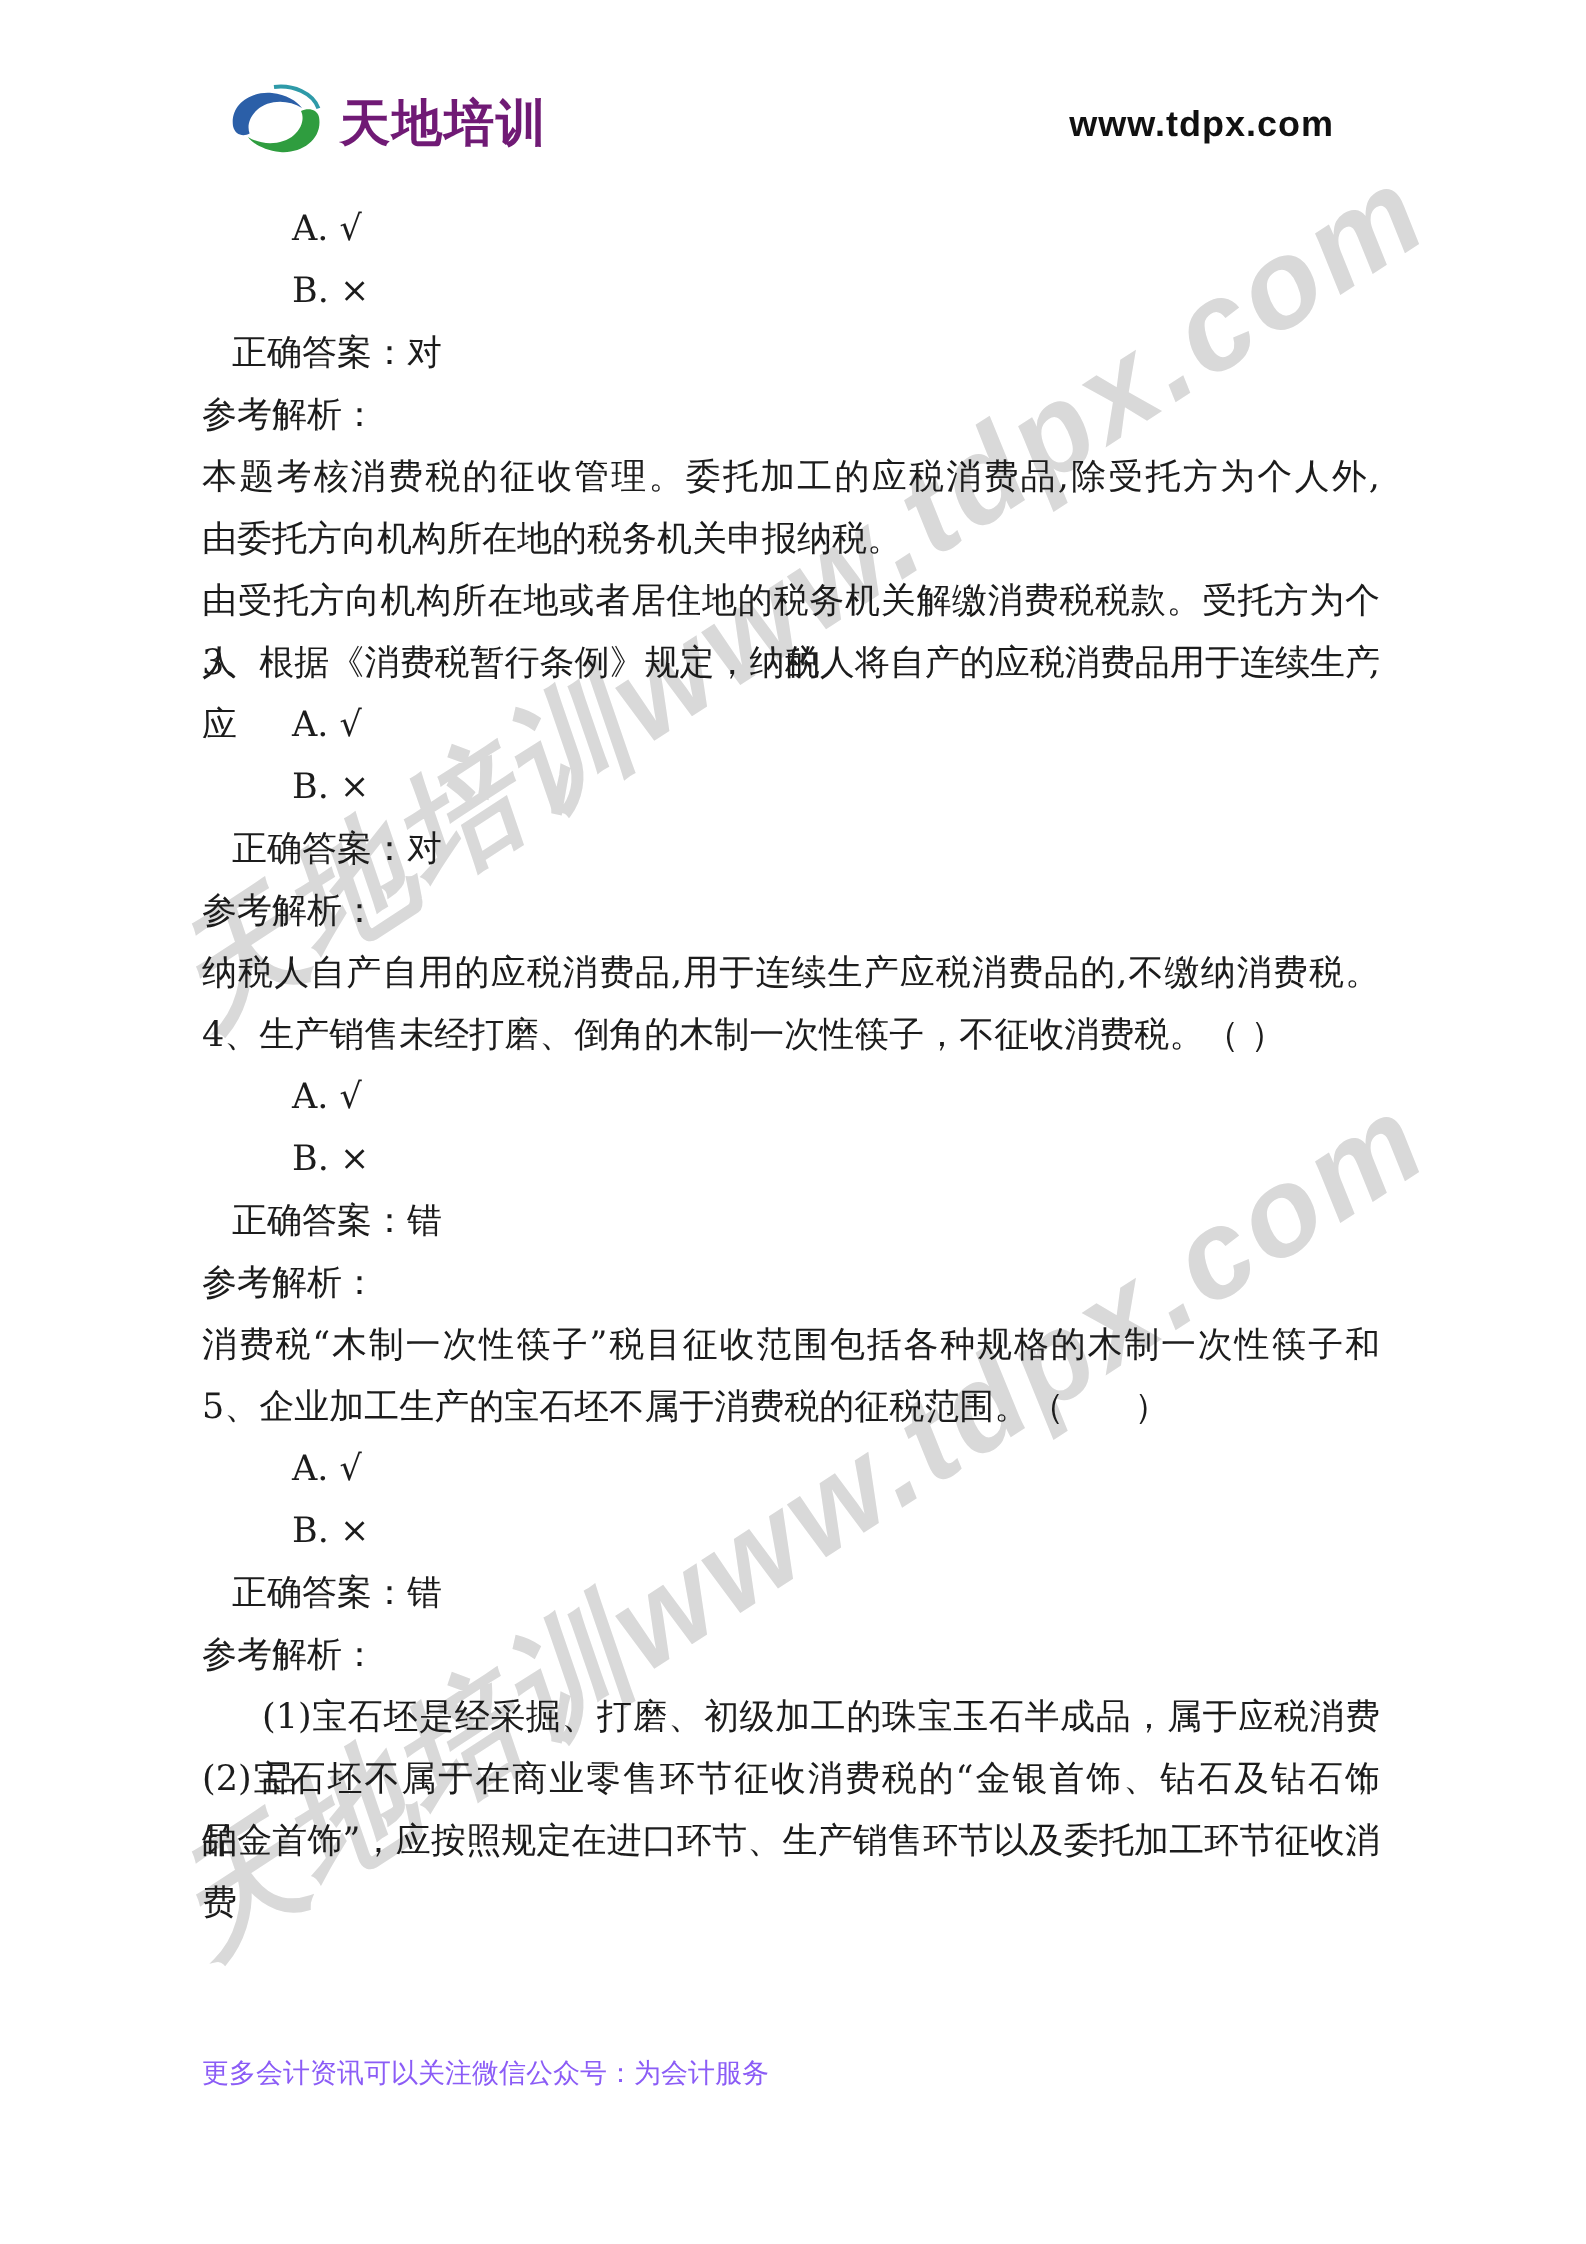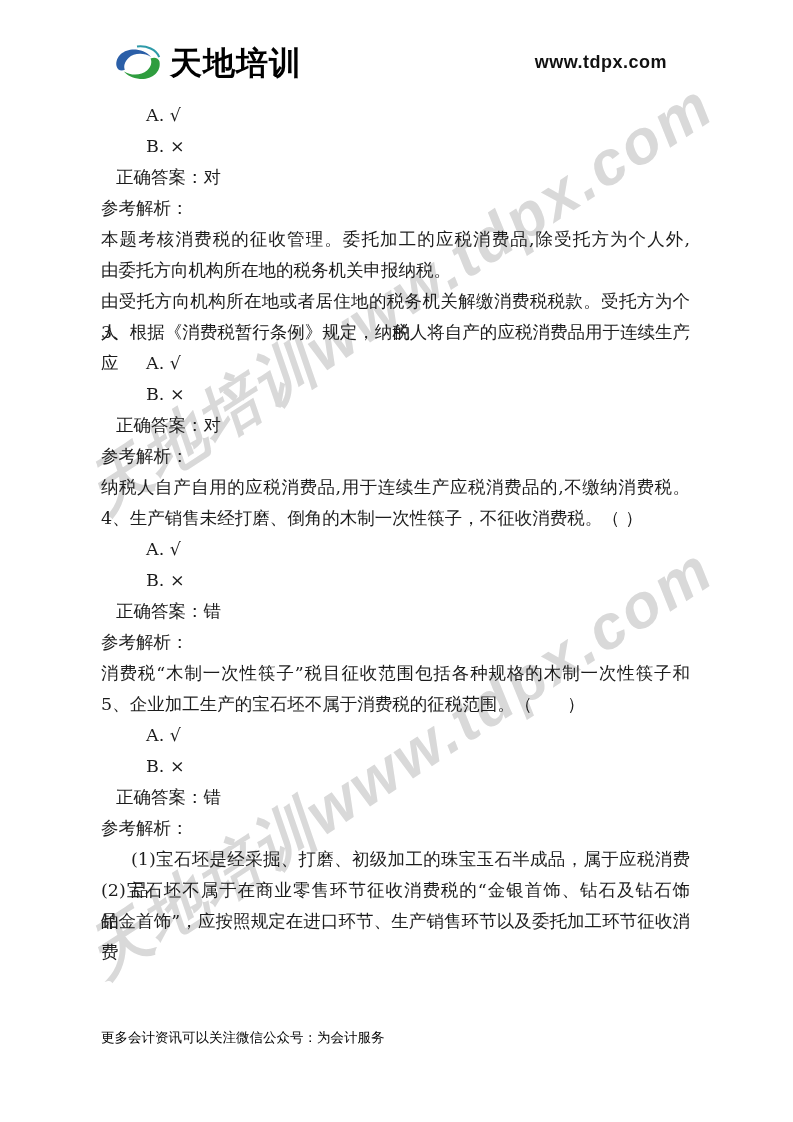--- a/index.html
+++ b/index.html
@@ -22,21 +22,21 @@
   }
   #wm1 { left:400px; top:298px; }
   #wm2 { left:400px; top:762px; }
   
   .header { position:absolute; left:0; top:0; width:793px; height:100px; z-index:2; }
   .logo { position:absolute; left:113px; top:42px; display:flex; align-items:center; }
   .logo svg { display:block; }
   .logo-text {
     margin-left:7px;
     font-family:"Liberation Sans","DejaVu Sans",sans-serif;
-    font-weight:bold; font-size:32px; color:#000000;
+    font-weight:bold; font-size:25px; color:#701a75;
     letter-spacing:1px;
   }
   .site-url {
     position:absolute; right:126px; top:52px;
     font-family:"Liberation Sans","DejaVu Sans",sans-serif;
     font-weight:bold; font-size:18px; color:#111;
     letter-spacing:0.5px;
   }
   
   .content {
@@ -45,21 +45,21 @@
   }
   .line { height:31px; line-height:31px; white-space:nowrap; }
   .opt  { margin-left:45px; }
   .ans  { margin-left:15px; }
   .ind  { }
   .ind1 { margin-left:30px; }
   .j    { white-space:normal; text-align:justify; text-align-last:justify; }
   
   .footer {
     position:absolute; left:101px; top:1026px; z-index:1;
-    font-size:13.5px; color:#000000;
+    font-size:13.5px; color:#8b5cf6;
     height:22px; line-height:22px;text-align:center;
   }
 </style>
 </head>
 <body>
 
 <div id="wm1" class="watermark" style="color: rgb(217, 217, 217);">天地培训www.tdpx.com</div>
 <div id="wm2" class="watermark" style="color: rgb(217, 217, 217);">天地培训www.tdpx.com</div>
 
 <div class="header">

